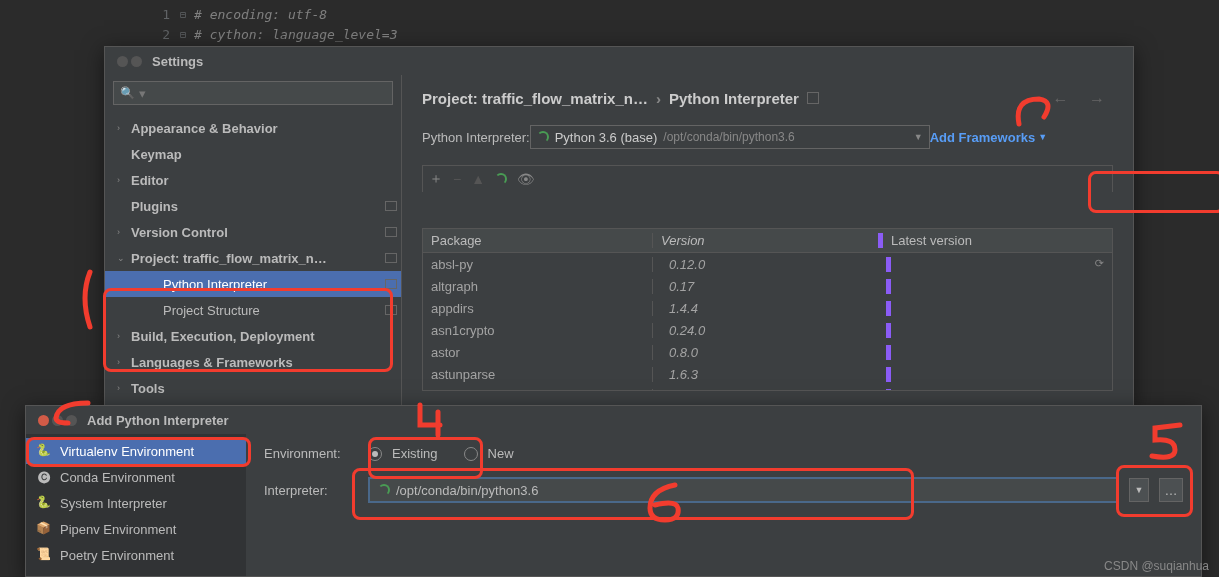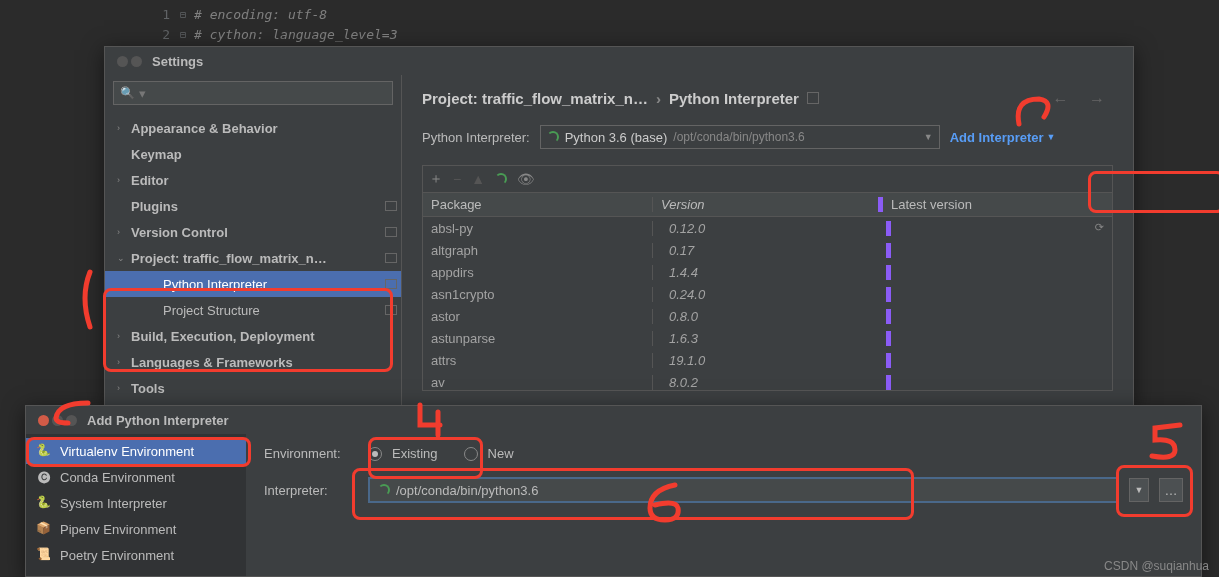--- a/index.html
+++ b/index.html
@@ -29,32 +29,32 @@
 .tree-caret { width: 14px; font-size: 9px; color: #888; }
 .tree-label { font-weight: bold; flex: 1; white-space: nowrap; overflow: hidden; }
 .tree-item.sub2 .tree-label { font-weight: normal; }
 .tree-ind { width: 12px; height: 10px; border: 1px solid #666; margin-right: 4px; font-size: 8px; }
 
 .settings-main { flex: 1; padding: 14px 20px; display: flex; flex-direction: column; overflow: hidden; }
 .breadcrumb { display: flex; align-items: center; gap: 8px; font-weight: bold; font-size: 15px; color: #ccc; margin-bottom: 18px; }
 .breadcrumb .sep { color: #888; }
 .bc-ind { width: 12px; height: 12px; border: 1px solid #666; }
 .nav-arrows { margin-left: auto; color: #666; font-size: 16px; letter-spacing: 8px; }
-.interp-row { display: flex; align-items: center; gap: 10px; margin-bottom: 16px; }
+.interp-row { display: flex; align-items: center; gap: 0; margin-bottom: 16px; }
 .interp-label { color: #bbb; }
 .interp-select { flex: 1; max-width: 400px; height: 24px; background: #3c3f41; border: 1px solid #646464; display: flex; align-items: center; padding: 0 6px; gap: 6px; }
 .spinner { width: 12px; height: 12px; border: 2px solid transparent; border-top-color: #499c54; border-right-color: #499c54; border-radius: 50%; }
 .interp-name { color: #ccc; }
 .interp-path { color: #888; font-size: 12px; }
 .sel-caret { margin-left: auto; font-size: 9px; color: #888; }
 .add-interp { color: #589df6; font-weight: bold; cursor: pointer; display: flex; align-items: center; gap: 3px; }
 
 .pkg-toolbar { display: flex; gap: 10px; padding: 4px 6px; border: 1px solid #555; border-bottom: none; align-items: center; }
 .pkg-toolbar span { color: #888; cursor: pointer; font-size: 14px; }
-.pkg-table { border: 1px solid #555; flex: 1; display: flex; flex-direction: column; overflow: hidden; }
+.pkg-table { border: 1px solid #555; flex: 1; display: flex; flex-direction: column; overflow: hidden; margin-top: 36px; }
 .pkg-header { display: flex; background: #45494a; height: 24px; align-items: center; border-bottom: 1px solid #555; }
 .pkg-col { padding: 0 8px; }
 .pkg-col.c1 { width: 230px; border-right: 1px solid #555; }
 .pkg-col.c2 { width: 230px; border-right: 5px solid #8b5cf6; font-style: italic; }
 .pkg-col.c3 { flex: 1; }
 .pkg-rows { flex: 1; overflow: hidden; position: relative; }
 .pkg-row { display: flex; height: 22px; align-items: center; color: #a3a3a3; gap: 8px; }
 .pkg-spinner { position: absolute; top: 4px; right: 8px; font-size: 11px; color: #888; }
 
 .add-dialog { position: absolute; left: 25px; bottom: 0; right: 17px; height: 172px; background: #3c3f41; border: 1px solid #555; box-shadow: 0 4px 20px rgba(0,0,0,.5); }
@@ -172,21 +172,21 @@
       </div>
       <div class="interp-row">
         <span class="interp-label">Python Interpreter:</span>
         <div class="interp-select">
           <span class="spinner"></span>
           <span class="interp-name">Python 3.6 (base)</span>
           <span class="interp-path">/opt/conda/bin/python3.6</span>
           <span class="sel-caret">▼</span>
         </div>
         <span class="add-interp">
-          <span>Add Interpreter</span>
+          <span>Add Frameworks</span>
           <span style="font-size:9px">▼</span>
         </span>
       </div>
       <div class="pkg-toolbar">
         <span>＋</span>
         <span style="color:#555">−</span>
         <span style="color:#555">▲</span>
         <span class="spinner" style="display:inline-block"></span>
         <span>👁</span>
       </div>

